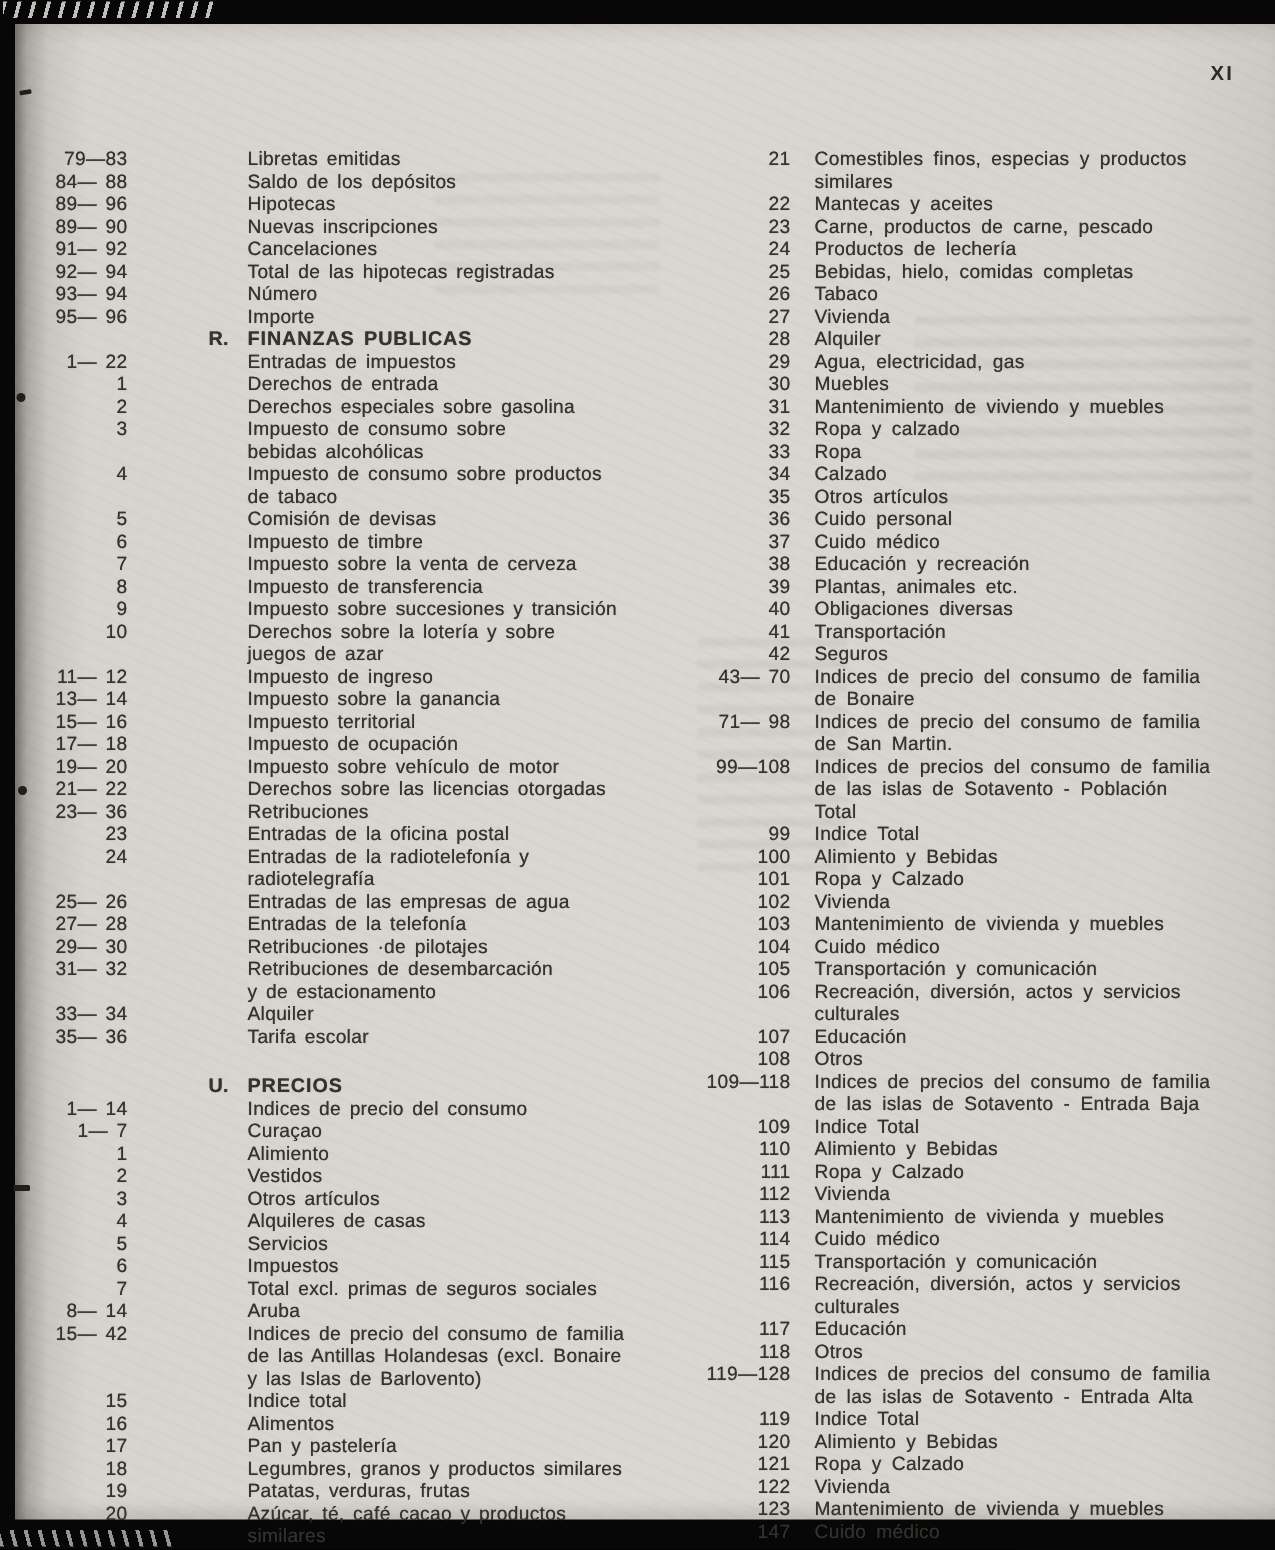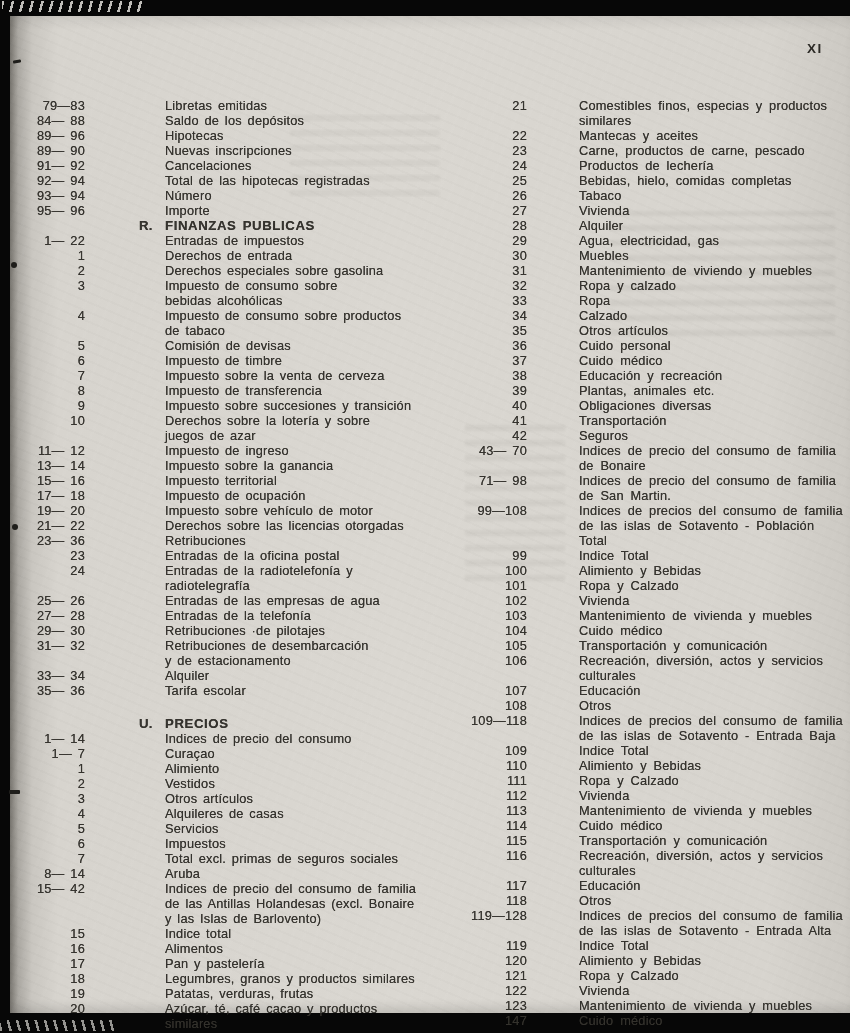--- a/index.html
+++ b/index.html
@@ -66,21 +66,21 @@
        letter-spacing:.2px;word-spacing:2px;
        text-shadow:0 0 .5px rgba(46,44,39,.8);}
   .col-left{left:26px;width:412px;}
   .col-right{left:452px;width:394px;}
   .row{display:flex;align-items:flex-start;}
   .num{flex:none;text-align:right;white-space:pre;}
   .col-left  .num{width:49px;}
   .col-right .num{width:65px;}
   .txt{position:relative;}
   .col-left  .txt{margin-left:80px;}
-  .col-right .txt{margin-left:52px;}
+  .col-right .txt{margin-left:16px;}
   .line{white-space:nowrap;}
   .col-right .line{word-spacing:3px;}
   .gap{height:18px;}
   .letter{position:absolute;left:-26px;font-weight:bold;font-size:13.2px;}
   .stitle{font-weight:bold;font-size:13.2px;letter-spacing:.6px;}
 </style>
 </head>
 <body>
 
 <div class="screen">

